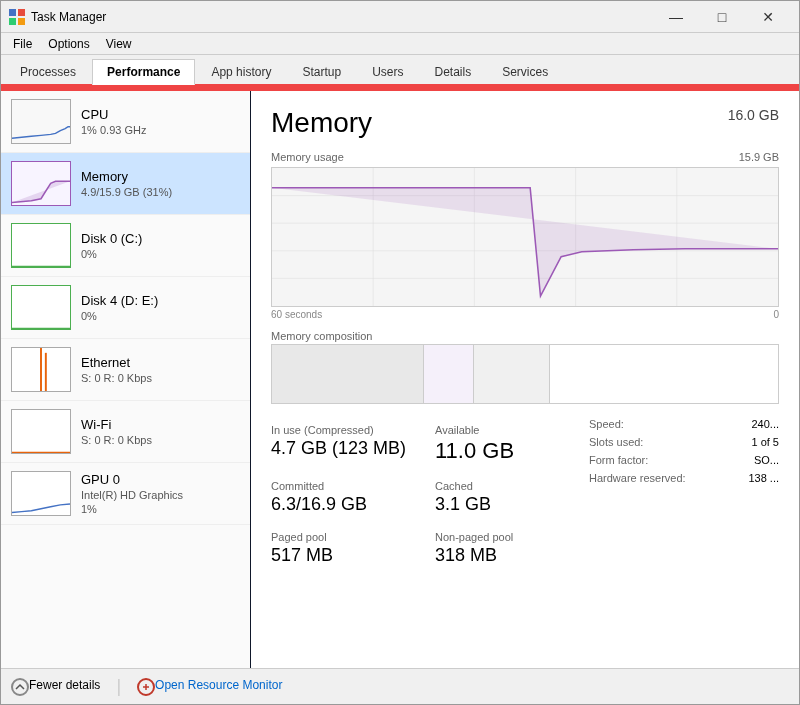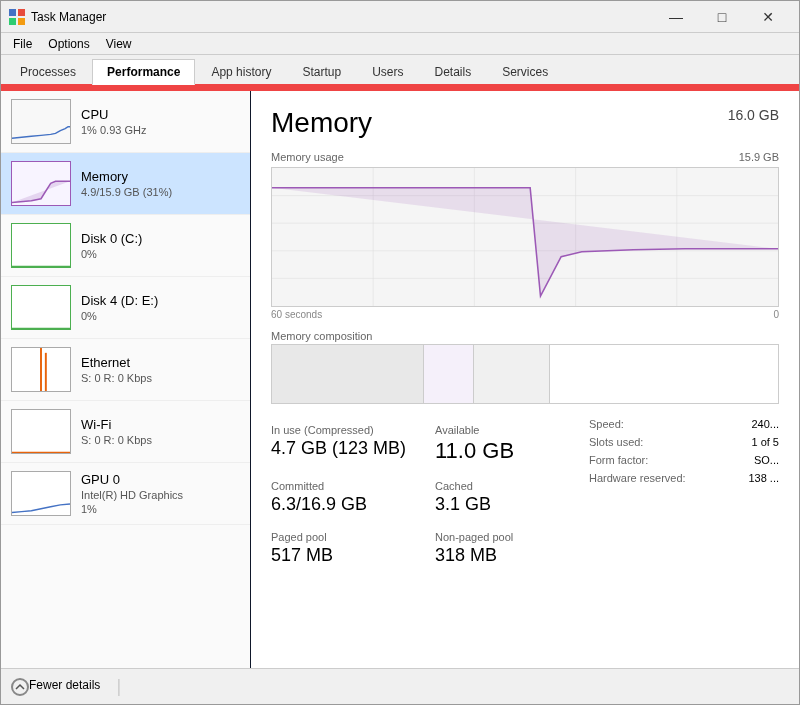--- a/index.html
+++ b/index.html
@@ -526,14 +526,23 @@
   <div class="footer">
     <div class="footer-btn">
       <div class="footer-icon-circle">
         <svg width="12" height="12" viewBox="0 0 12 12">
           <polyline points="2,8 6,4 10,8" fill="none" stroke="#555" stroke-width="1.5"></polyline>
         </svg>
       </div>
       <span>Fewer details</span>
     </div>
     <span class="separator">|</span>
+    <div class="footer-btn">
+      <div class="footer-icon-circle" style="border-color:#c0392b;">
+        <svg width="10" height="10" viewBox="0 0 10 10">
+          <line x1="2" y1="5" x2="8" y2="5" stroke="#c0392b" stroke-width="1.5"></line>
+          <line x1="5" y1="2" x2="5" y2="8" stroke="#c0392b" stroke-width="1.5"></line>
+        </svg>
+      </div>
+      <span style="color:#0066cc;">Open Resource Monitor</span>
+    </div>
   </div>
 </div>
 
 </body></html>

